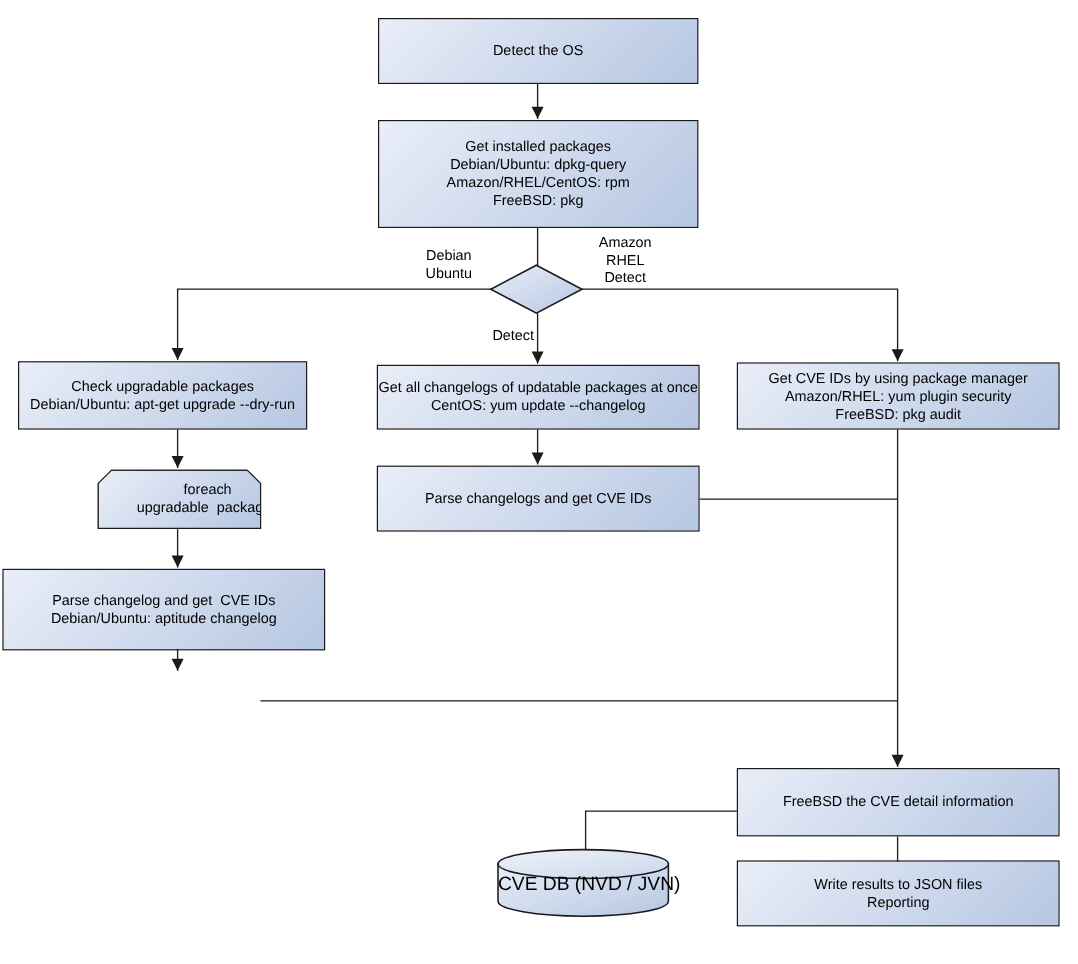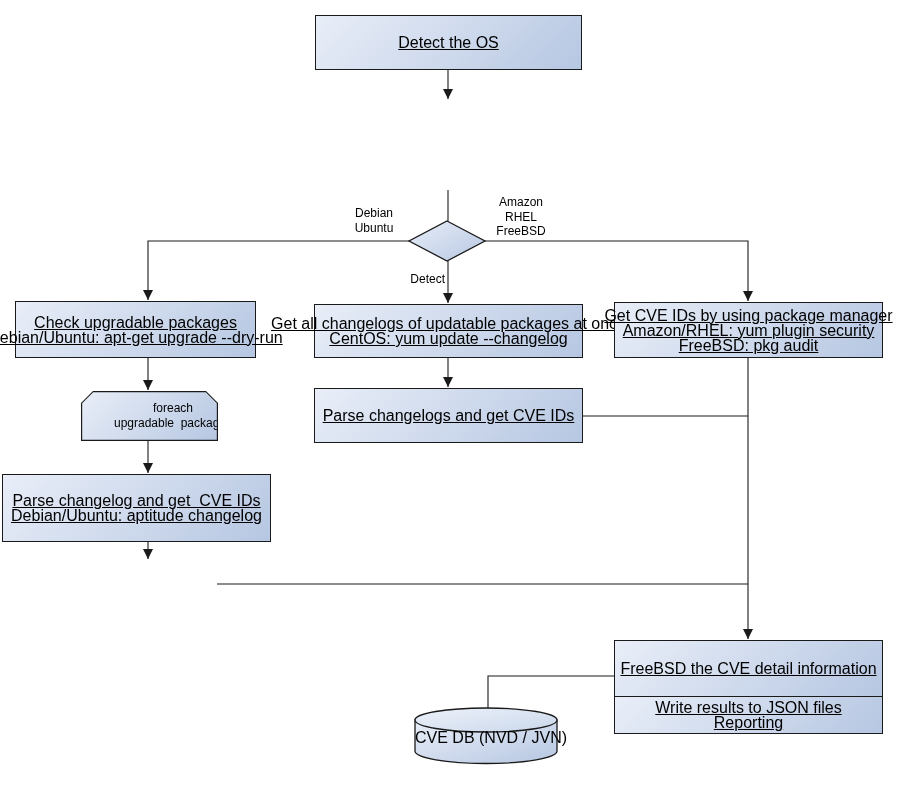--- a/index.html
+++ b/index.html
@@ -3,21 +3,21 @@
 <meta charset="utf-8">
 <style>
   html,body{margin:0;padding:0;background:#ffffff;}
   .canvas{
     position:relative;width:898px;height:803px;background:#ffffff;overflow:hidden;
     font-family:"Liberation Sans","DejaVu Sans",sans-serif;color:#000;
   }
   .layer{position:absolute;left:0;top:0;}
   .node{
     position:absolute;display:flex;align-items:center;justify-content:center;
-    text-align:center;white-space:pre;font-size:16px;line-height:15px;color:#000;text-decoration:underline;
+    text-align:center;white-space:pre;font-size:12px;line-height:15px;color:#000;
   }
   .box{
     background:linear-gradient(135deg,#e9eef8 0%,#b6c7e2 100%);
     border:1.2px solid #1a1a1a;box-sizing:border-box;
   }
   .loop-shape{position:absolute;background:#1a1a1a;}
   .loop-fill{
     position:absolute;inset:1.2px;display:flex;align-items:center;justify-content:center;
     text-align:center;white-space:pre;font-size:12px;line-height:15px;
     background:linear-gradient(135deg,#e9eef8 0%,#b6c7e2 100%);
@@ -73,20 +73,24 @@
     <polygon points="447,221 485,241 447,261 409,241" fill="url(#nodeGrad)" stroke="#1a1a1a" stroke-width="1.3"></polygon>
 
     <g>
       <path d="M415 720 L415 751 A71 12.5 0 0 0 557 751 L557 720 Z" fill="url(#nodeGrad)" stroke="#1a1a1a" stroke-width="1.3"></path>
       <ellipse cx="486" cy="720" rx="71" ry="12" fill="url(#cylTopGrad)" stroke="#1a1a1a" stroke-width="1.3"></ellipse>
     </g>
   </svg>
 
   <div class="node box" style="left:315px;top:15px;width:267px;height:55px">Detect the OS</div>
 
+  <div class="node box" style="left:315px;top:100px;width:267px;height:90px">Get installed packages
+Debian/Ubuntu: dpkg-query
+Amazon/RHEL/CentOS: rpm
+FreeBSD: pkg</div>
 
   <div class="node box" style="left:15px;top:301px;width:241px;height:57px">Check upgradable packages
 Debian/Ubuntu: apt-get upgrade --dry-run</div>
 
   <div class="loop-shape loop-start" style="left:81px;top:391px;width:137px;height:50px">
     <div class="loop-fill">foreach
 upgradable  packages</div>
   </div>
 
   <div class="node box" style="left:2px;top:474px;width:269px;height:68px">Parse changelog and get  CVE IDs
@@ -97,27 +101,27 @@
 CentOS: yum update --changelog</div>
 
   <div class="node box" style="left:614px;top:302px;width:269px;height:56px">Get CVE IDs by using package manager
 Amazon/RHEL: yum plugin security
 FreeBSD: pkg audit</div>
 
   <div class="node box" style="left:314px;top:388px;width:269px;height:55px">Parse changelogs and get CVE IDs</div>
 
   <div class="node box" style="left:614px;top:640px;width:269px;height:57px">FreeBSD the CVE detail information</div>
 
-  <div class="node box" style="left:614px;top:696px;width:269px;height:38px">Write results to JSON files
+  <div class="node box" style="left:614px;top:717px;width:269px;height:55px">Write results to JSON files
 Reporting</div>
 
   <div class="cyl-label" style="left:415px;top:729px;width:142px">CVE DB (NVD / JVN)</div>
 
   <div class="edge-label" style="left:340px;top:206px;width:68px">Debian
 Ubuntu</div>
 
   <div class="edge-label" style="left:488px;top:195px;width:66px">Amazon
 RHEL
-FreeBSD</div>
+Detect</div>
 
   <div class="edge-label" style="left:383px;top:272px;width:62px;text-align:right">Detect</div>
 
 </div>
 
 </body></html>

